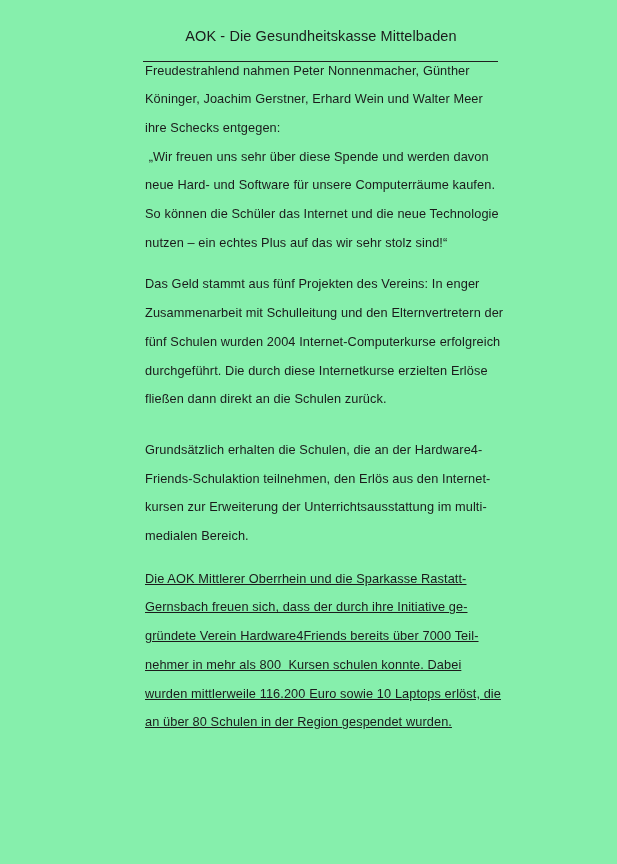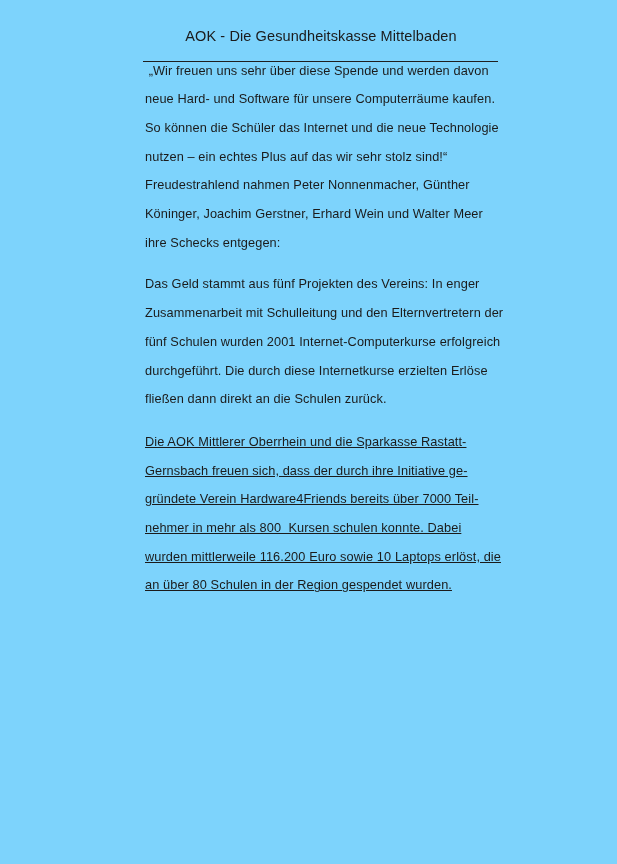--- a/index.html
+++ b/index.html
@@ -4,21 +4,21 @@
 <style>
   html, body {
     margin: 0;
     padding: 0;
     background: #ffffff;
   }
   .page {
     position: relative;
     width: 617px;
     height: 864px;
-    background: #7dd3fc;
+    background: #86efac;
     font-family: "Liberation Sans", "DejaVu Sans", sans-serif;
     color: #1b1b1b;
     overflow: hidden;
   }
   .doc-title {
     position: absolute;
     top: 28px;
     left: 144px;
     width: 354px;
     text-align: center;
@@ -55,32 +55,36 @@
   .gap-b { margin-top: 22px !important; }
   .gap-c { margin-top: 14px !important; text-decoration: underline; }
 </style>
 </head>
 <body>
 
 <div class="page">
   <div class="doc-title">AOK - Die Gesundheitskasse Mittelbaden</div>
   <hr class="title-rule">
   <div class="doc-body">
+    <p>Freudestrahlend nahmen Peter Nonnenmacher, Günther
+Köninger, Joachim Gerstner, Erhard Wein und Walter Meer
+ihre Schecks entgegen:</p>
     <p> „Wir freuen uns sehr über diese Spende und werden davon
 neue Hard- und Software für unsere Computerräume kaufen.
 So können die Schüler das Internet und die neue Technologie
 nutzen – ein echtes Plus auf das wir sehr stolz sind!“</p>
-    <p>Freudestrahlend nahmen Peter Nonnenmacher, Günther
-Köninger, Joachim Gerstner, Erhard Wein und Walter Meer
-ihre Schecks entgegen:</p>
     <p class="gap-a">Das Geld stammt aus fünf Projekten des Vereins: In enger
 Zusammenarbeit mit Schulleitung und den Elternvertretern der
-fünf Schulen wurden 2001 Internet-Computerkurse erfolgreich
+fünf Schulen wurden 2004 Internet-Computerkurse erfolgreich
 durchgeführt. Die durch diese Internetkurse erzielten Erlöse
 fließen dann direkt an die Schulen zurück.</p>
+    <p class="gap-b">Grundsätzlich erhalten die Schulen, die an der Hardware4-
+Friends-Schulaktion teilnehmen, den Erlös aus den Internet-
+kursen zur Erweiterung der Unterrichtsausstattung im multi-
+medialen Bereich.</p>
     <p class="gap-c">Die AOK Mittlerer Oberrhein und die Sparkasse Rastatt-
 Gernsbach freuen sich, dass der durch ihre Initiative ge-
 gründete Verein Hardware4Friends bereits über 7000 Teil-
 nehmer in mehr als 800  Kursen schulen konnte. Dabei
 wurden mittlerweile 116.200 Euro sowie 10 Laptops erlöst, die
 an über 80 Schulen in der Region gespendet wurden.</p>
   </div>
 </div>
 
 </body></html>

